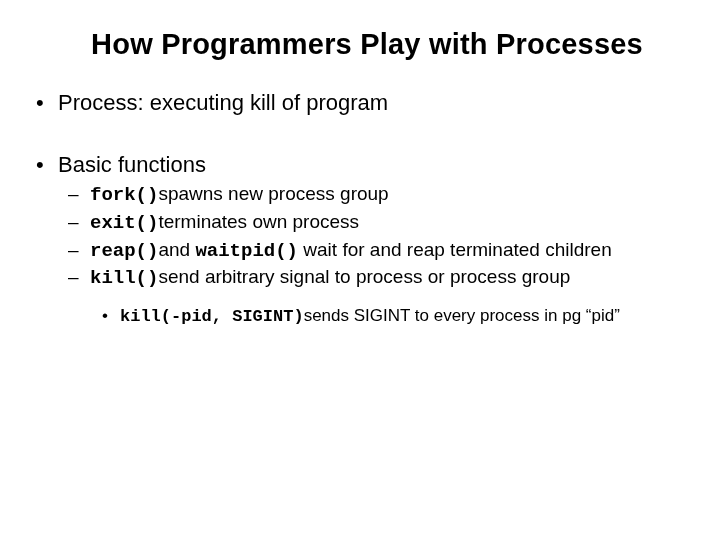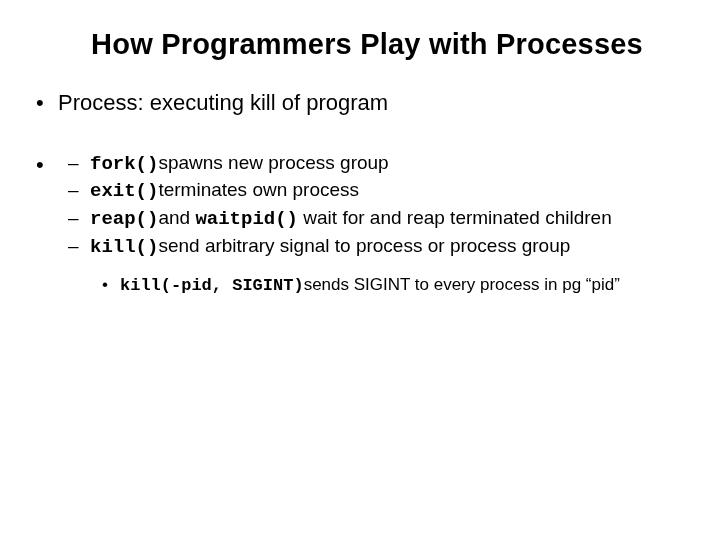--- a/index.html
+++ b/index.html
@@ -93,20 +93,21 @@
 
   <div class="title">How Programmers Play with Processes</div>
 
   <ul class="lvl1">
 
     <li>
       <span>Process: executing kill of program</span>
     </li>
 
     <li>
+      <span>Basic functions</span>
 
       <ul class="lvl2">
 
         <li>
           <span class="code">fork()</span><span>spawns new  process group</span>
         </li>
 
         <li>
           <span class="code">exit()</span><span>terminates own process</span>
         </li>

